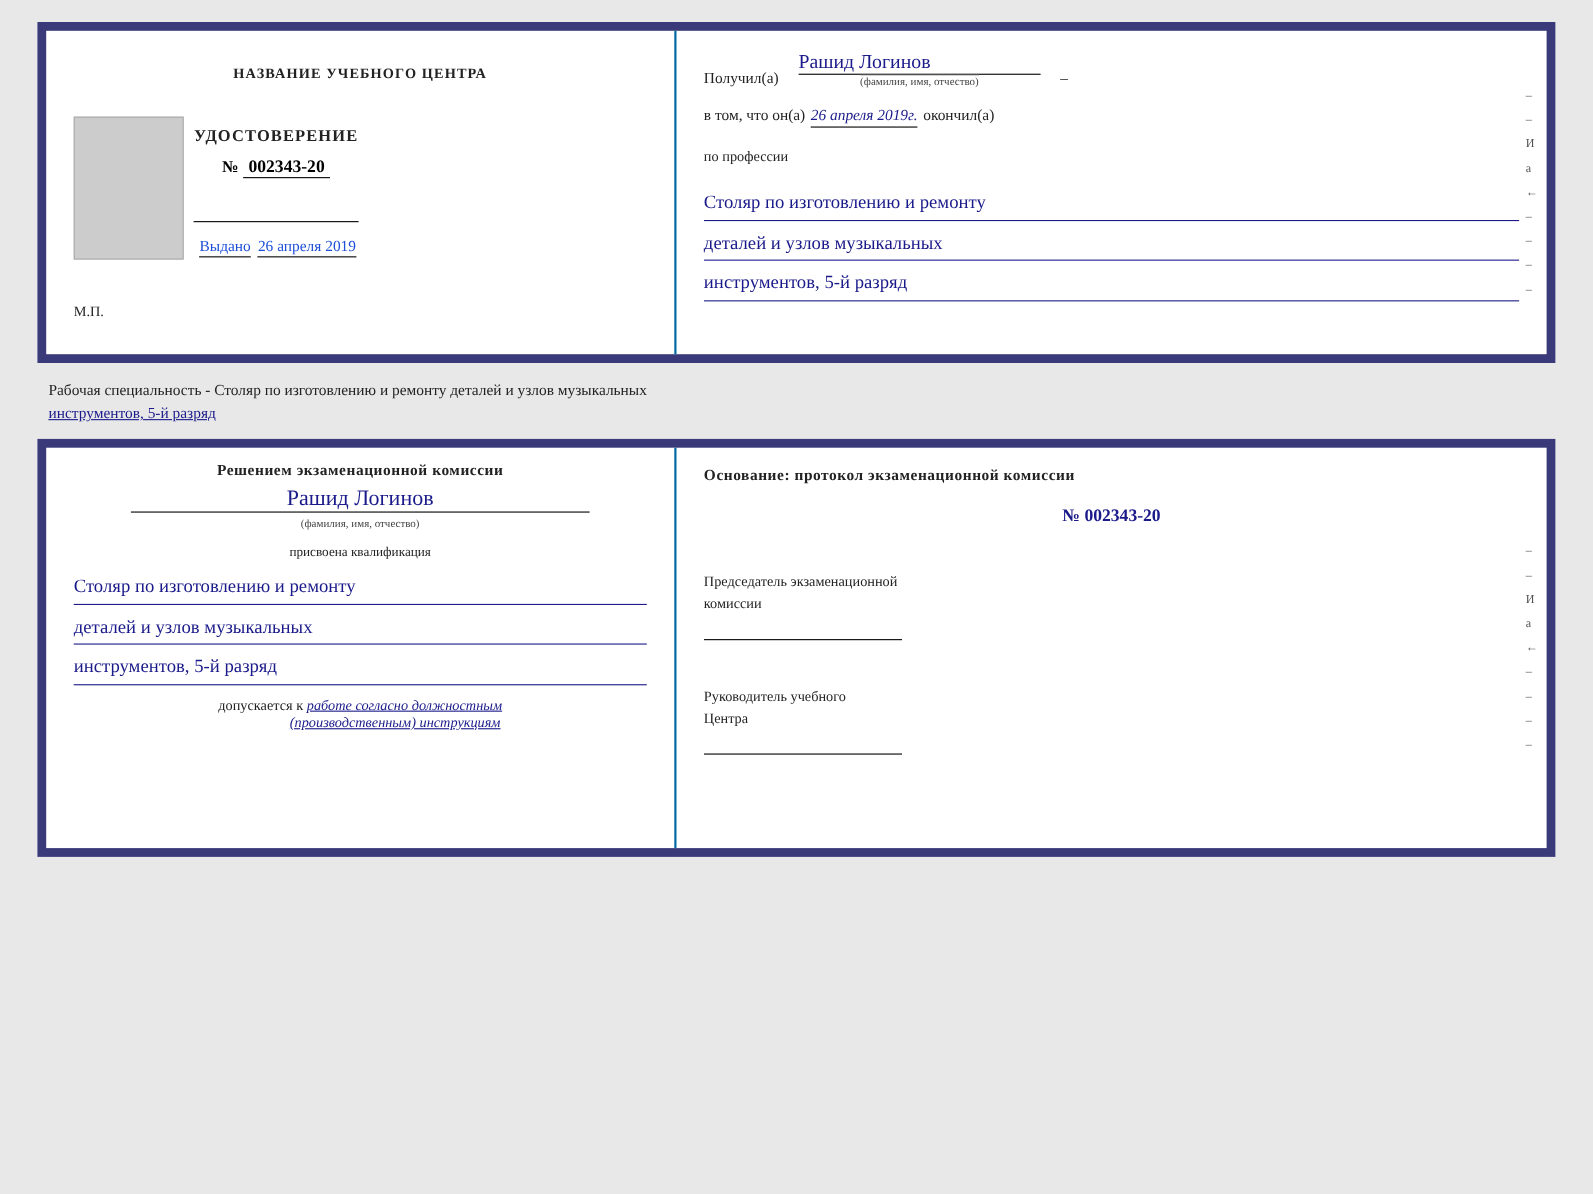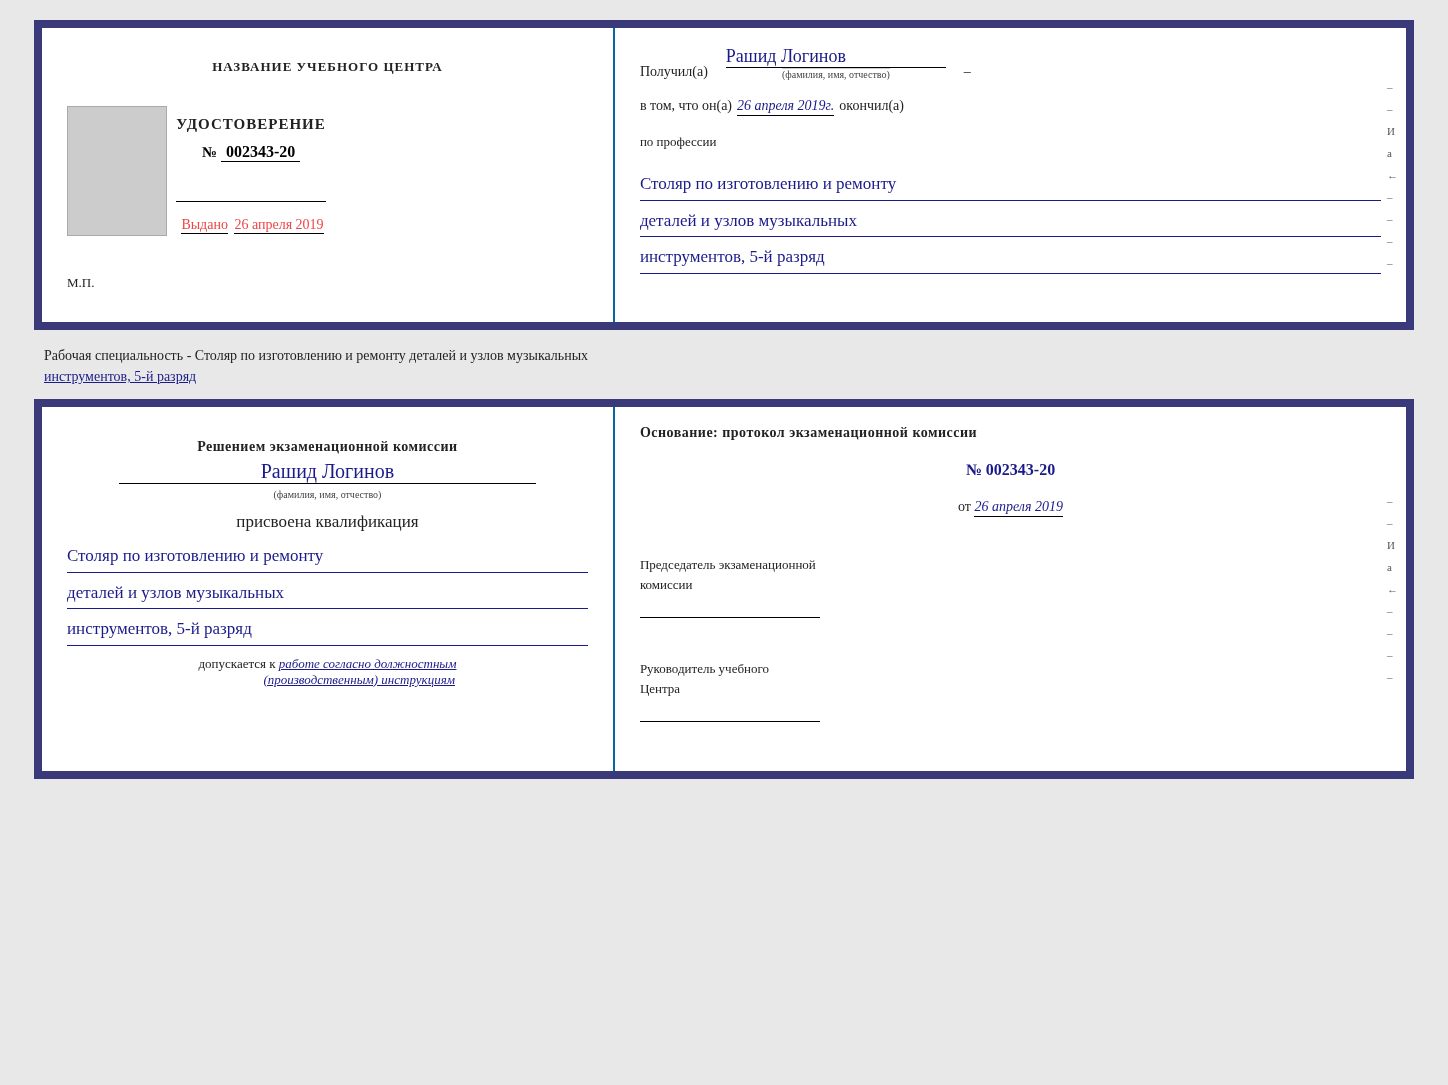--- a/index.html
+++ b/index.html
@@ -94,21 +94,21 @@
 
     .photo-placeholder {
       width: 100px;
       height: 130px;
       background: #ccc;
       border: 1px solid #aaa;
     }
 
     .vydano-line {
       font-size: 14px;
-      color: #ef4444;
+      color: #1d4ed8;
       margin-top: 10px;
     }
 
     .vydano-line span {
       border-bottom: 1px solid #000;
       padding-bottom: 1px;
       margin-left: 3px;
     }
 
     .mp-line {
@@ -240,21 +240,21 @@
     }
 
     .fio-hint-small {
       font-size: 10px;
       color: #444;
       text-align: center;
       display: block;
     }
 
     .prisvoena {
-      font-size: 17px;
+      font-size: 12px;
       color: #222;
       text-align: right;
       margin-top: 8px;
     }
 
     .qualification-val {
       font-family: 'Segoe Script', 'Comic Sans MS', cursive;
       font-size: 17px;
       color: #1a1a8a;
       line-height: 1.8;
@@ -410,21 +410,21 @@
     </div>
   </div>
 
   <div class="specialty-line">
     <span>Рабочая специальность - Столяр по изготовлению и ремонту деталей и узлов музыкальных</span><br>
     <span class="underlined">инструментов, 5-й разряд</span>
   </div>
 
   <div class="cert-bottom">
 
-    <div class="cert-left" style="justify-content: flex-start; padding-top:32px;">
+    <div class="cert-left" style="justify-content: flex-start; padding-top:14px;">
       <div class="resheniem-block">
         <span>Решением экзаменационной комиссии</span>
       </div>
 
       <span class="bottom-name-val">Рашид Логинов</span>
       <span class="fio-hint-small">(фамилия, имя, отчество)</span>
 
       <div class="prisvoena" style="margin-top:12px;">присвоена квалификация</div>
 
       <div style="width:100%; margin-top:4px;">
@@ -444,24 +444,20 @@
     <div class="cert-right">
       <div class="osnovanie-block">
         <span>Основание: протокол экзаменационной комиссии</span>
       </div>
 
       <div class="protocol-number">
         <span>№</span>
         <span>002343-20</span>
       </div>
 
-      <div class="ot-line" style="text-align:center;">
-        <span>от</span>
-        <span class="date-val" style="font-family:'Segoe Script','Comic Sans MS',cursive; font-style:italic; color:#1a1a8a; border-bottom:1.5px solid #000; padding-bottom:1px; display:inline-block;">26 апреля 2019</span>
-      </div>
 
       <div class="podpis-block" style="margin-top:20px;">
         <span>Председатель экзаменационной</span><br>
         <span>комиссии</span>
         <span class="podpis-line"></span>
       </div>
 
       <div class="podpis-block" style="margin-top:25px;">
         <span>Руководитель учебного</span><br>
         <span>Центра</span>

